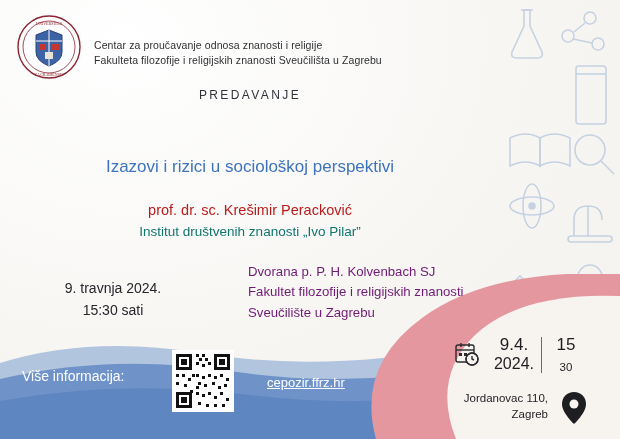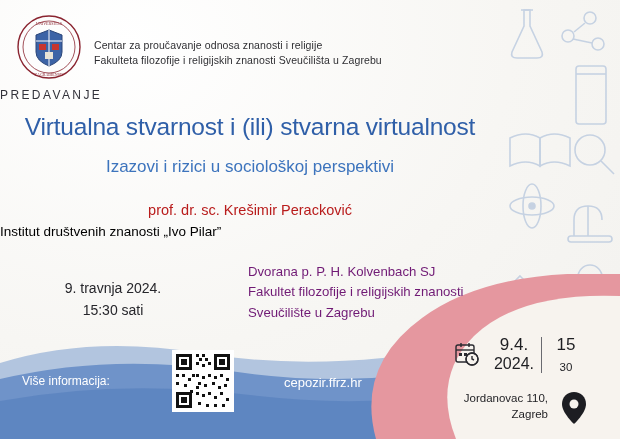--- a/index.html
+++ b/index.html
@@ -54,20 +54,21 @@
   .org-line {
     font-size: 10.5px;
     color: #2f2f33;
     line-height: 1.45;
     letter-spacing: .1px;
   }
 
   
   .kicker {
     position: absolute; top: 88px; left: 0; width: 500px;
+    text-align: center;
     font-size: 12px;
     letter-spacing: 2.4px;
     color: #32323a;
   }
   .title {
     position: absolute; top: 112px; left: 0; width: 500px;
     text-align: center;
     font-size: 24.5px;
     color: #2f5fa8;
     letter-spacing: -0.2px;
@@ -82,48 +83,48 @@
   }
   .speaker {
     position: absolute; top: 200px; left: 0; width: 500px;
     text-align: center;
     font-size: 14.5px;
     color: #b91c1c;
     line-height: 1.5;
   }
   .affiliation {
     position: absolute; top: 222px; left: 0; width: 500px;
-    text-align: left;
+    text-align: center;
     font-size: 13.5px;
-    color: #000000;
+    color: #0f766e;
     line-height: 1.5;
   }
 
   .when {
     position: absolute; top: 278px; left: 18px; width: 190px;
     text-align: center;
     font-size: 14px; color: #26262b; line-height: 1.55;
   }
   .where {
     position: absolute; top: 262px; left: 248px; width: 260px;
     font-size: 13.2px; color: #701a75; line-height: 1.55;
   }
 
   
   .more-info {
     position: absolute; left: 22px; top: 368px;
-    font-size: 12px; color: #ffffff; margin-top: 6px;
+    font-size: 14px; color: #ffffff;
   }
   .qr {
     position: absolute; left: 172px; top: 350px;
     width: 62px; height: 62px;
   }
   .weblink {
-    position: absolute; left: 284px; top: 375px;
-    font-size: 13px; color: #ffffff;
+    position: absolute; left: 267px; top: 375px;
+    font-size: 13px; color: #ffffff; text-decoration: underline;
   }
 
   
   .cal-icon { position: absolute; right: 140px; bottom: 72px; width: 26px; height: 26px; }
   .date-big {
     position: absolute; right: 84px; bottom: 84px;
     font-size: 17px; color: #1e1e22; text-align: center; width: 44px;
   }
   .date-year {
     position: absolute; right: 84px; bottom: 66px;
@@ -226,21 +227,20 @@
         <text x="33" y="62" font-size="4" fill="#8a2430" text-anchor="middle" font-family="Liberation Serif, serif">ZAGRABIENSIS</text>
       </svg>
     </div>
     <div class="org-lines">
       <div class="org-line">Centar za proučavanje odnosa znanosti i religije</div>
       <div class="org-line">Fakulteta filozofije i religijskih znanosti Sveučilišta u Zagrebu</div>
     </div>
   </div>
 
   <div class="kicker">PREDAVANJE</div>
-  <div class="title">Virtualna stvarnost i (ili) stvarna virtualnost</div>
   <div class="subtitle">Izazovi i rizici u sociološkoj perspektivi</div>
   <div class="speaker">prof. dr. sc. Krešimir Peracković</div>
   <div class="affiliation">Institut društvenih znanosti „Ivo Pilar”</div>
 
   <div class="when">
     <div>9. travnja 2024.</div>
     <div>15:30 sati</div>
   </div>
 
   <div class="where">

